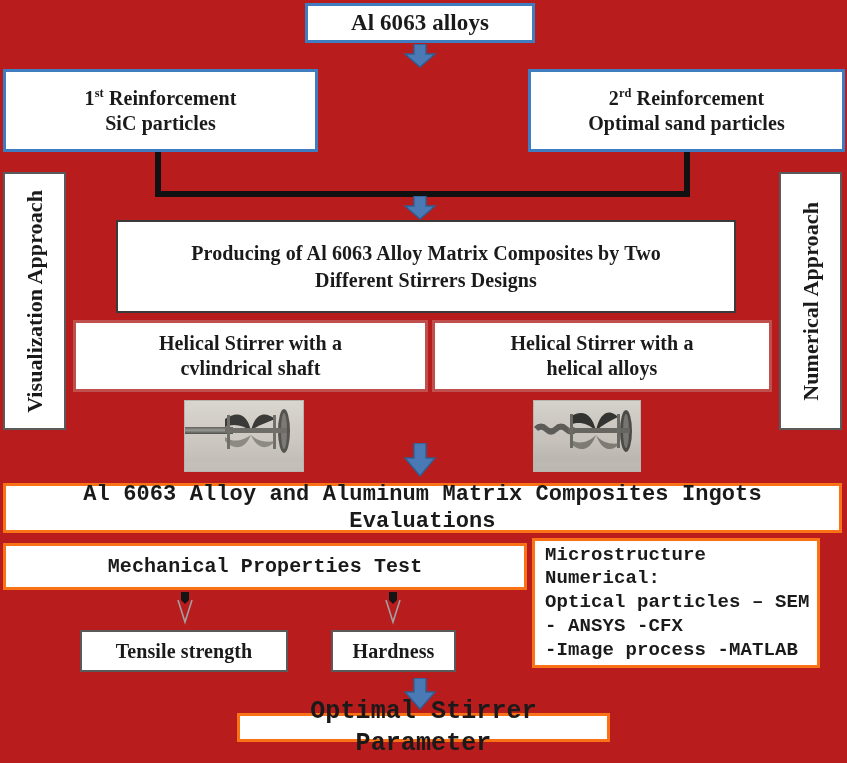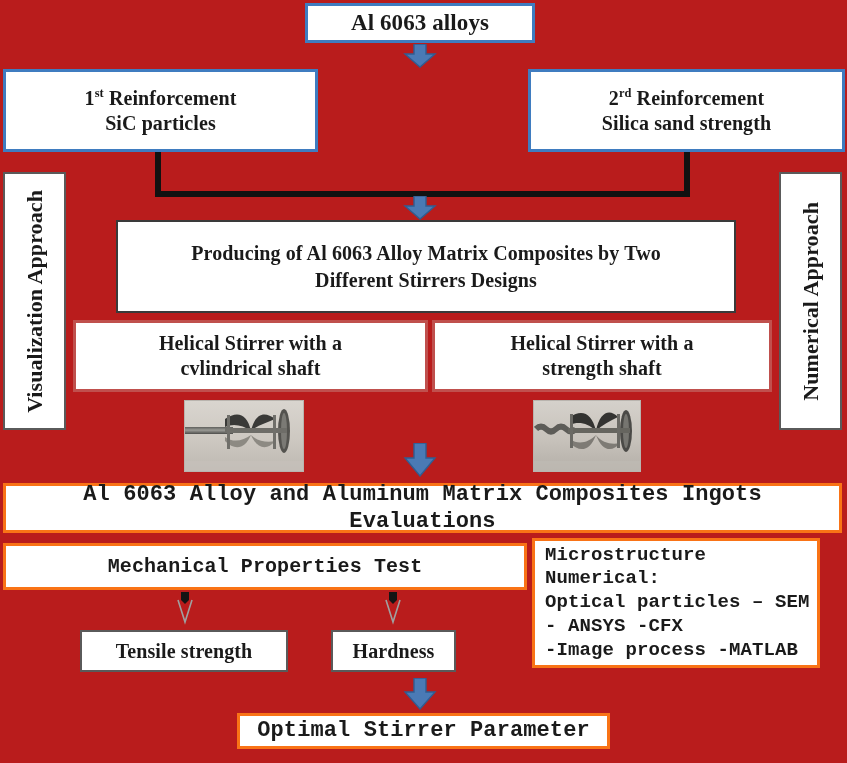--- a/index.html
+++ b/index.html
@@ -93,21 +93,21 @@
   </div>
 
   <div class="node blue-box" style="left:3px; top:69px; width:315px; height:83px; font-size:20px; flex-direction:column;">
     <span class="mline"><span>1</span><sup>st</sup><span> Reinforcement</span></span>
     <span class="mline">SiC particles</span>
   </div>
 
 
   <div class="node blue-box" style="left:528px; top:69px; width:317px; height:83px; font-size:20px; flex-direction:column;">
     <span class="mline"><span>2</span><sup>rd</sup><span> Reinforcement</span></span>
-    <span class="mline">Silica sand strength</span>
+    <span class="mline">Optimal sand particles</span>
   </div>
 
   <div class="connector" style="left:155px; top:152px; width:6px; height:45px;"></div>
   <div class="connector" style="left:684px; top:152px; width:6px; height:45px;"></div>
   <div class="connector" style="left:155px; top:191px; width:535px; height:6px;"></div>
 
   <div class="arrow-down" style="left:403px; top:196px; width:34px; height:24px;">
     <svg width="34" height="24" viewBox="0 0 34 24">
       <polygon points="11,0 23,0 23,10 32,10 17,23 2,10 11,10" fill="#4a7ab5" stroke="#2f5d92" stroke-width="1.4"></polygon>
     </svg>
@@ -126,21 +126,21 @@
     <span class="mline">Different Stirrers Designs</span>
   </div>
 
   <div class="node red-box" style="left:73px; top:320px; width:355px; height:72px; font-size:20px; flex-direction:column;">
     <span class="mline">Helical Stirrer with a</span>
     <span class="mline">cvlindrical shaft</span>
   </div>
 
   <div class="node red-box" style="left:432px; top:320px; width:340px; height:72px; font-size:20px; flex-direction:column;">
     <span class="mline">Helical Stirrer with a</span>
-    <span class="mline">strength shaft</span>
+    <span class="mline">helical alloys</span>
   </div>
 
   <div class="photo" style="left:184px; top:400px; width:118px; height:70px;">
     <svg width="118" height="70" viewBox="0 0 118 70">
       <defs>
         <linearGradient id="bg1" x1="0" y1="0" x2="0" y2="1">
           <stop offset="0%" stop-color="#d9d5cf"></stop>
           <stop offset="55%" stop-color="#cdc8c1"></stop>
           <stop offset="100%" stop-color="#bdb8b1"></stop>
         </linearGradient>
@@ -231,17 +231,17 @@
     <span class="mline">- ANSYS -CFX</span>
     <span class="mline">-Image process -MATLAB</span>
   </div>
 
   <div class="arrow-down" style="left:403px; top:678px; width:34px; height:32px;">
     <svg width="34" height="32" viewBox="0 0 34 32">
       <polygon points="11,0 23,0 23,14 32,14 17,31 2,14 11,14" fill="#4a7ab5" stroke="#2f5d92" stroke-width="1.4"></polygon>
     </svg>
   </div>
 
-  <div class="node black-box" style="left:237px; top:713px; width:373px; height:36px; font-size:22px;">
+  <div class="node black-box" style="left:237px; top:713px; width:373px; height:29px; font-size:25px;">
     <span>Optimal Stirrer Parameter</span>
   </div>
 
 </div>
 
 </body></html>

